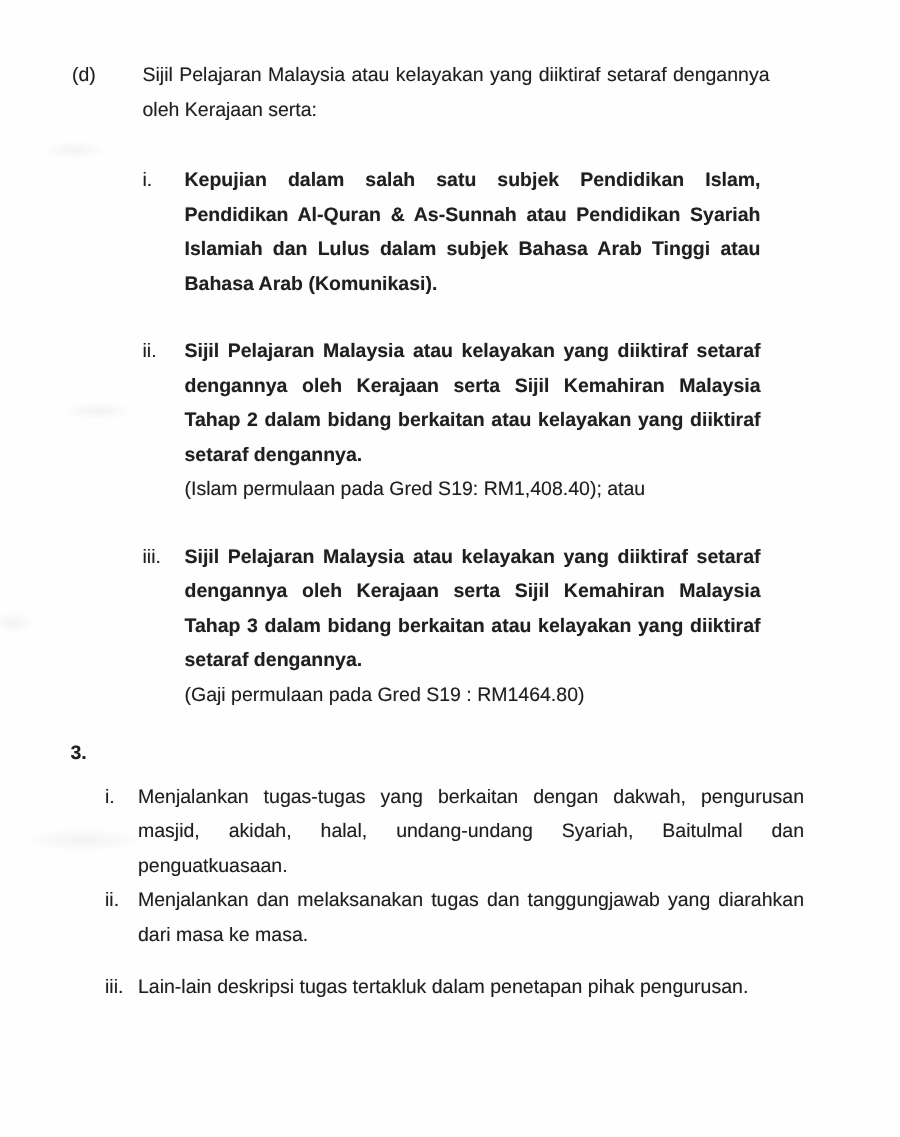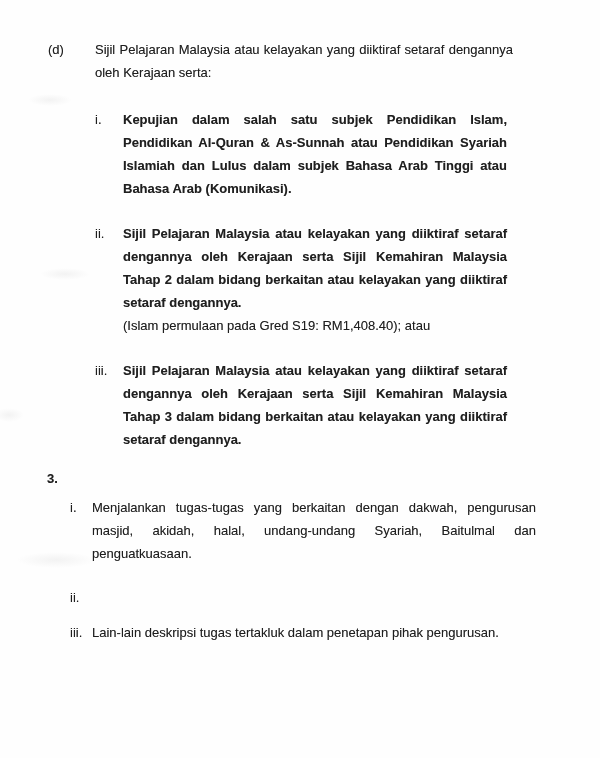--- a/index.html
+++ b/index.html
@@ -37,21 +37,21 @@
   
   .s3-head { margin-left: 47px; margin-bottom: 6px; font-weight: bold; }
   .s3-num { width: 18px; flex: none; }
 
   
   .s3-item { margin-left: 70px; }
   .s3-label { width: 22px; flex: none; }
   .s3-text { width: 444px; flex: none; text-align: justify; }
 
   .mb16 { margin-bottom: 16px; }
-  .mb21 { margin-bottom: 21px; }
+  .mb21 { }
   .mb12 { margin-bottom: 12px; }
 
   
   .smudge {
     position: absolute;
     pointer-events: none;
     background: radial-gradient(ellipse at center, rgba(60,60,60,0.06), rgba(60,60,60,0.0) 70%);
   }
   .smudge.s1 { left: 16px; top: 552px; width: 80px; height: 16px; }
   .smudge.s2 { left: 28px; top: 94px;  width: 44px; height: 12px; }
@@ -85,34 +85,36 @@
     <div class="item-body">
       <div class="para-just">Sijil Pelajaran Malaysia atau kelayakan yang diiktiraf setaraf dengannya oleh Kerajaan serta Sijil Kemahiran Malaysia Tahap 2 dalam bidang berkaitan atau kelayakan yang diiktiraf setaraf dengannya.</div>
       <div>(Islam permulaan pada Gred S19: RM1,408.40); atau</div>
     </div>
   </div>
 
   <div class="row item-row mb16">
     <div class="item-label">iii.</div>
     <div class="item-body">
       <div class="para-just">Sijil Pelajaran Malaysia atau kelayakan yang diiktiraf setaraf dengannya oleh Kerajaan serta Sijil Kemahiran Malaysia Tahap 3 dalam bidang berkaitan atau kelayakan yang diiktiraf setaraf dengannya.</div>
+      <div>(Gaji permulaan pada Gred S19 : RM1464.80)</div>
     </div>
   </div>
 
   <div class="row s3-head">
     <div class="s3-num">3.</div>
   </div>
 
   <div class="row s3-item mb21">
     <div class="s3-label">i.</div>
     <div class="s3-text">Menjalankan tugas-tugas yang berkaitan dengan dakwah, pengurusan masjid, akidah, halal, undang-undang Syariah, Baitulmal dan penguatkuasaan.</div>
   </div>
 
   <div class="row s3-item mb12">
     <div class="s3-label">ii.</div>
+    <div class="s3-text">Menjalankan dan melaksanakan tugas dan tanggungjawab yang diarahkan dari masa ke masa.</div>
   </div>
 
   <div class="row s3-item">
     <div class="s3-label">iii.</div>
     <div class="s3-text">Lain-lain deskripsi tugas tertakluk dalam penetapan pihak pengurusan.</div>
   </div>
 
 </div>
 
 </body></html>

